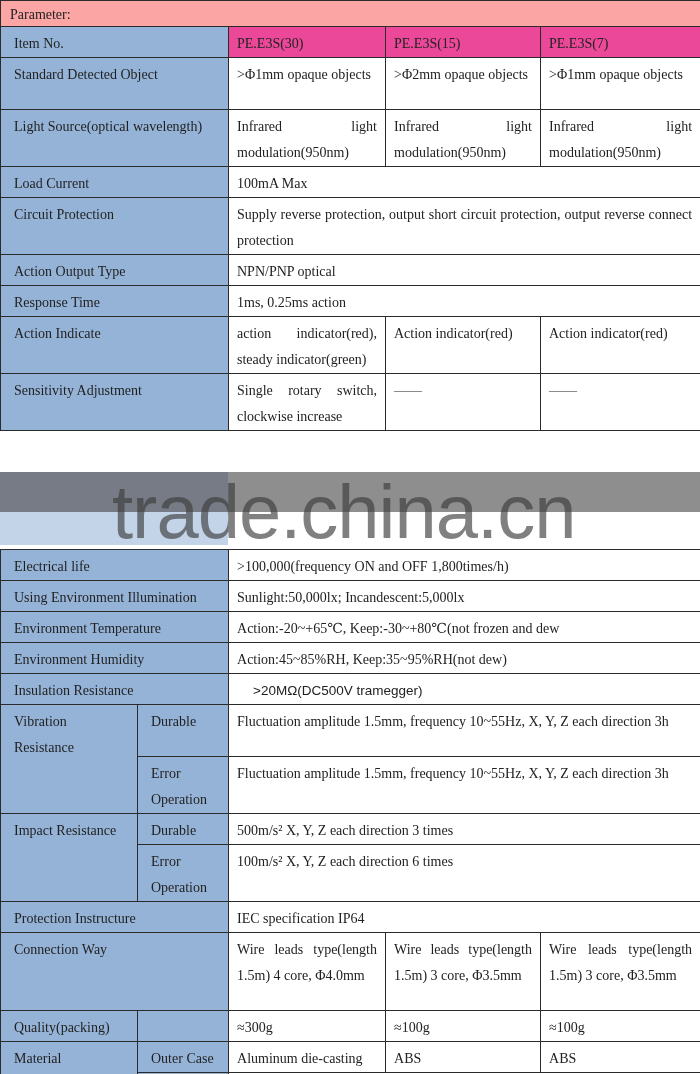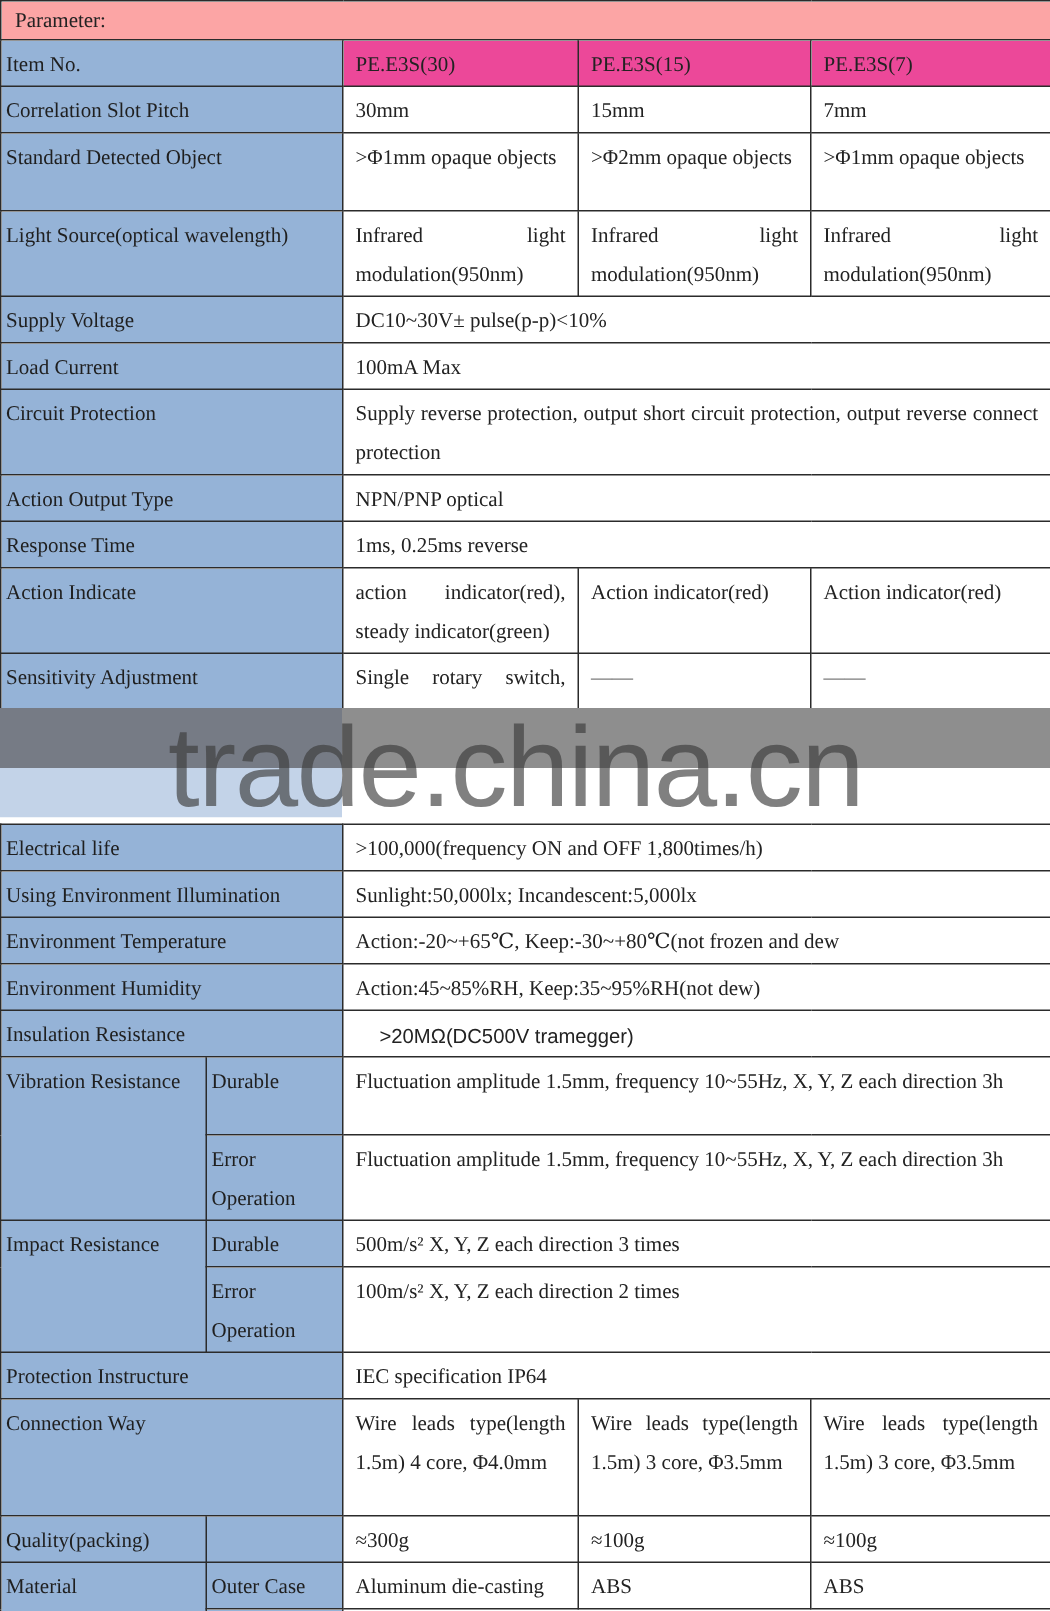--- a/index.html
+++ b/index.html
@@ -2,21 +2,21 @@
 <html><head>
 <meta charset="utf-8">
 <style>
   html, body { margin:0; padding:0; background:#fff; }
   body { width:700px; height:1074px; position:relative; overflow:hidden;
          font-family:"Liberation Serif", "DejaVu Serif", serif; font-size:14px; color:#222; }
   .wrap { position:absolute; left:0; top:0; width:700px; }
   table { border-collapse:collapse; width:700px; table-layout:fixed; }
   td { border:1px solid #2b2b2b; padding:4px 8px 0 8px; vertical-align:top; line-height:26px;
        font-size:14px; overflow:hidden; }
-  td.lbl { background:#95b3d7; color:#1f1f1f; padding-left:3px; }
+  td.lbl { background:#95b3d7; color:#1f1f1f; padding-left:13px; }
   td.val { background:#fff; text-align:justify; text-align-last:left; }
   td.hdr { background:#ec4899; }
   .title-row td { background:#fca5a5; padding:3px 9px 0 9px; height:22px; line-height:22px; border-top:1px solid #2b2b2b; }
   .sans { font-family:"Liberation Sans","DejaVu Sans",sans-serif; font-size:13.5px;padding-left:24px; }
   .dash { color:#666; }
   
   .band { position:absolute; left:0; top:472px; width:700px; height:73px; overflow:hidden; }
   .band-top { position:absolute; left:0; top:0; width:700px; height:40px; background:#8e8e8e; }
   .band-top .l { position:absolute; left:0; top:0; width:228px; height:40px; background:#767b85; }
   .band-bot { position:absolute; left:0; top:40px; width:700px; height:33px; background:#fff; }
@@ -40,57 +40,47 @@
     <tbody>
         <tr class="title-row">
       <td colspan="5">Parameter:</td>
     </tr>
     <tr style="height:27px">
       <td class="lbl" colspan="2">Item No.</td>
       <td class="hdr">PE.E3S(30)</td>
       <td class="hdr">PE.E3S(15)</td>
       <td class="hdr">PE.E3S(7)</td>
     </tr>
-    <tr style="height:26px">
-      <td class="lbl" colspan="2">Correlation Slot Pitch</td>
-      <td class="val">30mm</td>
-      <td class="val">15mm</td>
-      <td class="val">7mm</td>
-    </tr>
     <tr style="height:52px">
       <td class="lbl" colspan="2">Standard Detected Object</td>
       <td class="val">&gt;Φ1mm opaque objects</td>
       <td class="val">&gt;Φ2mm opaque objects</td>
       <td class="val">&gt;Φ1mm opaque objects</td>
     </tr>
     <tr style="height:52px">
       <td class="lbl" colspan="2">Light Source(optical wavelength)</td>
       <td class="val">Infrared light modulation(950nm)</td>
       <td class="val">Infrared light modulation(950nm)</td>
       <td class="val">Infrared light modulation(950nm)</td>
-    </tr>
-    <tr style="height:26px">
-      <td class="lbl" colspan="2">Supply Voltage</td>
-      <td class="val" colspan="3">DC10~30V± pulse(p-p)&lt;10%</td>
     </tr>
     <tr style="height:26px">
       <td class="lbl" colspan="2">Load Current</td>
       <td class="val" colspan="3">100mA Max</td>
     </tr>
     <tr style="height:52px">
       <td class="lbl" colspan="2">Circuit Protection</td>
       <td class="val" colspan="3">Supply reverse protection, output short circuit protection, output reverse connect protection</td>
     </tr>
     <tr style="height:26px">
       <td class="lbl" colspan="2">Action Output Type</td>
       <td class="val" colspan="3">NPN/PNP optical</td>
     </tr>
     <tr style="height:26px">
       <td class="lbl" colspan="2">Response Time</td>
-      <td class="val" colspan="3">1ms, 0.25ms reverse</td>
+      <td class="val" colspan="3">1ms, 0.25ms action</td>
     </tr>
     <tr style="height:52px">
       <td class="lbl" colspan="2">Action Indicate</td>
       <td class="val">action indicator(red), steady indicator(green)</td>
       <td class="val">Action indicator(red)</td>
       <td class="val">Action indicator(red)</td>
     </tr>
     <tr style="height:52px">
       <td class="lbl" colspan="2">Sensitivity Adjustment</td>
       <td class="val">Single rotary switch, clockwise increase</td>
@@ -150,21 +140,21 @@
       <td class="lbl">Error Operation</td>
       <td class="val" colspan="3">Fluctuation amplitude 1.5mm, frequency 10~55Hz, X, Y, Z each direction 3h</td>
     </tr>
     <tr style="height:26px">
       <td class="lbl" rowspan="2">Impact Resistance</td>
       <td class="lbl">Durable</td>
       <td class="val" colspan="3">500m/s²  X, Y, Z each direction 3 times</td>
     </tr>
     <tr style="height:52px">
       <td class="lbl">Error Operation</td>
-      <td class="val" colspan="3">100m/s²  X, Y, Z each direction 2 times</td>
+      <td class="val" colspan="3">100m/s²  X, Y, Z each direction 6 times</td>
     </tr>
     <tr style="height:26px">
       <td class="lbl" colspan="2">Protection Instructure</td>
       <td class="val" colspan="3">IEC specification IP64</td>
     </tr>
     <tr style="height:78px">
       <td class="lbl" colspan="2">Connection Way</td>
       <td class="val">Wire leads type(length 1.5m) 4 core, Φ4.0mm</td>
       <td class="val">Wire leads type(length 1.5m) 3 core, Φ3.5mm</td>
       <td class="val">Wire leads type(length 1.5m) 3 core, Φ3.5mm</td>

